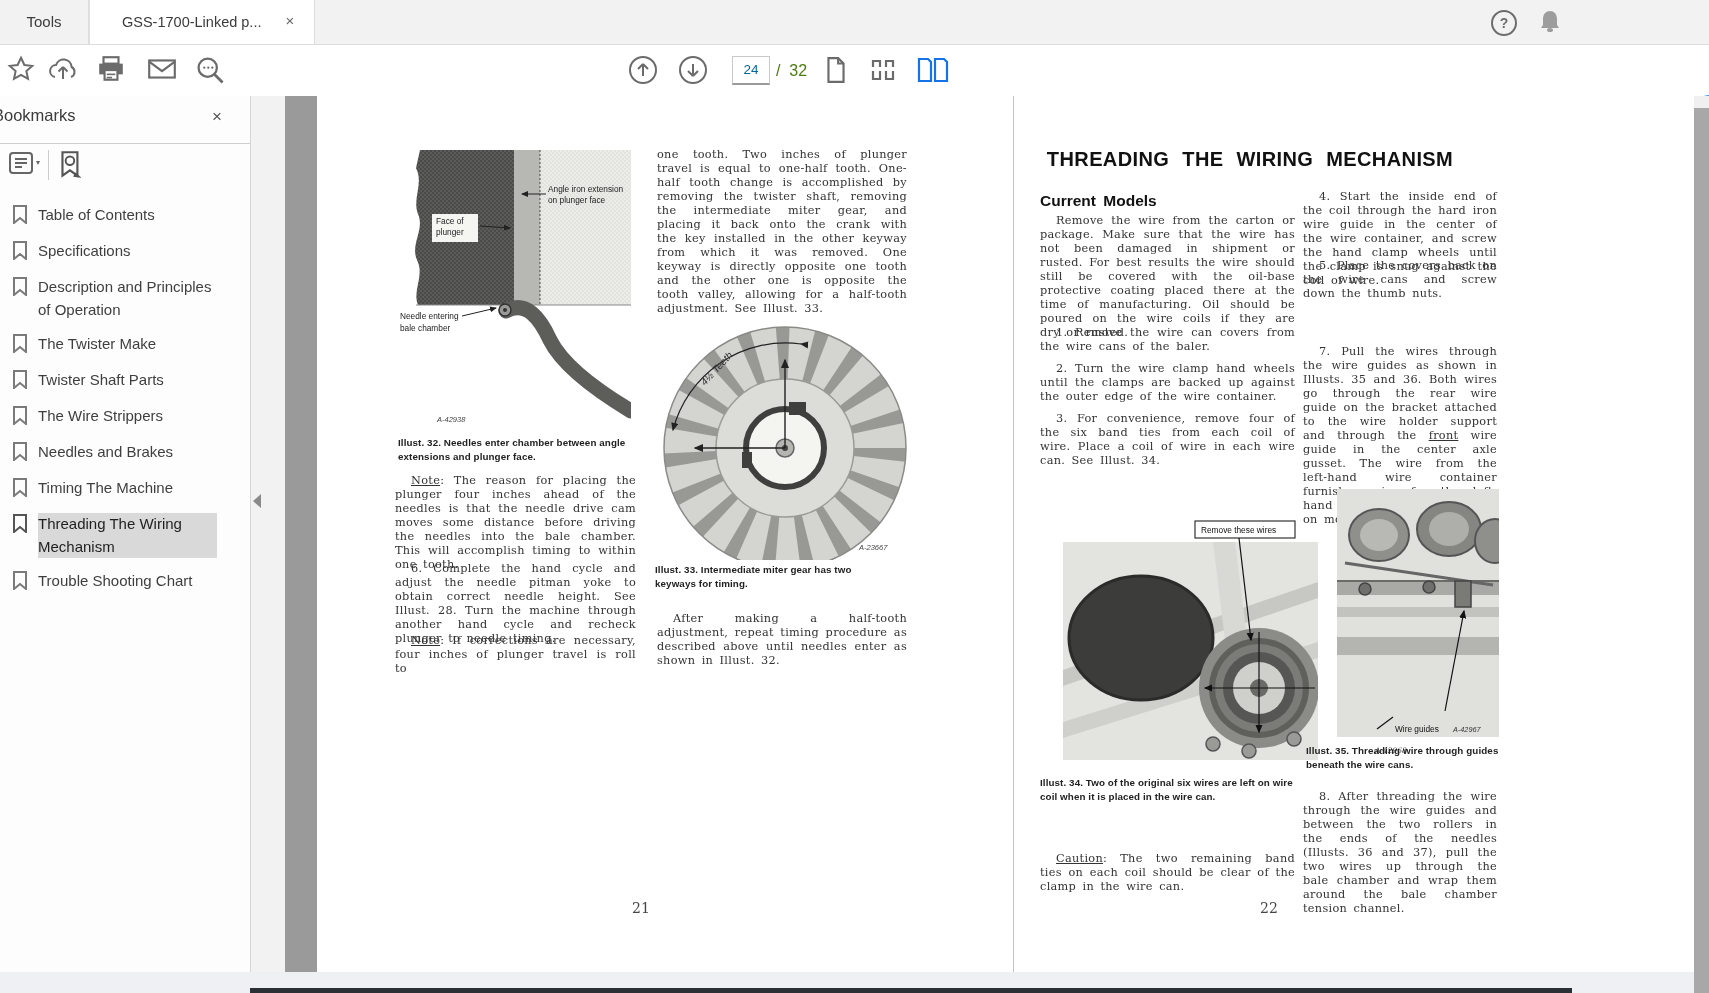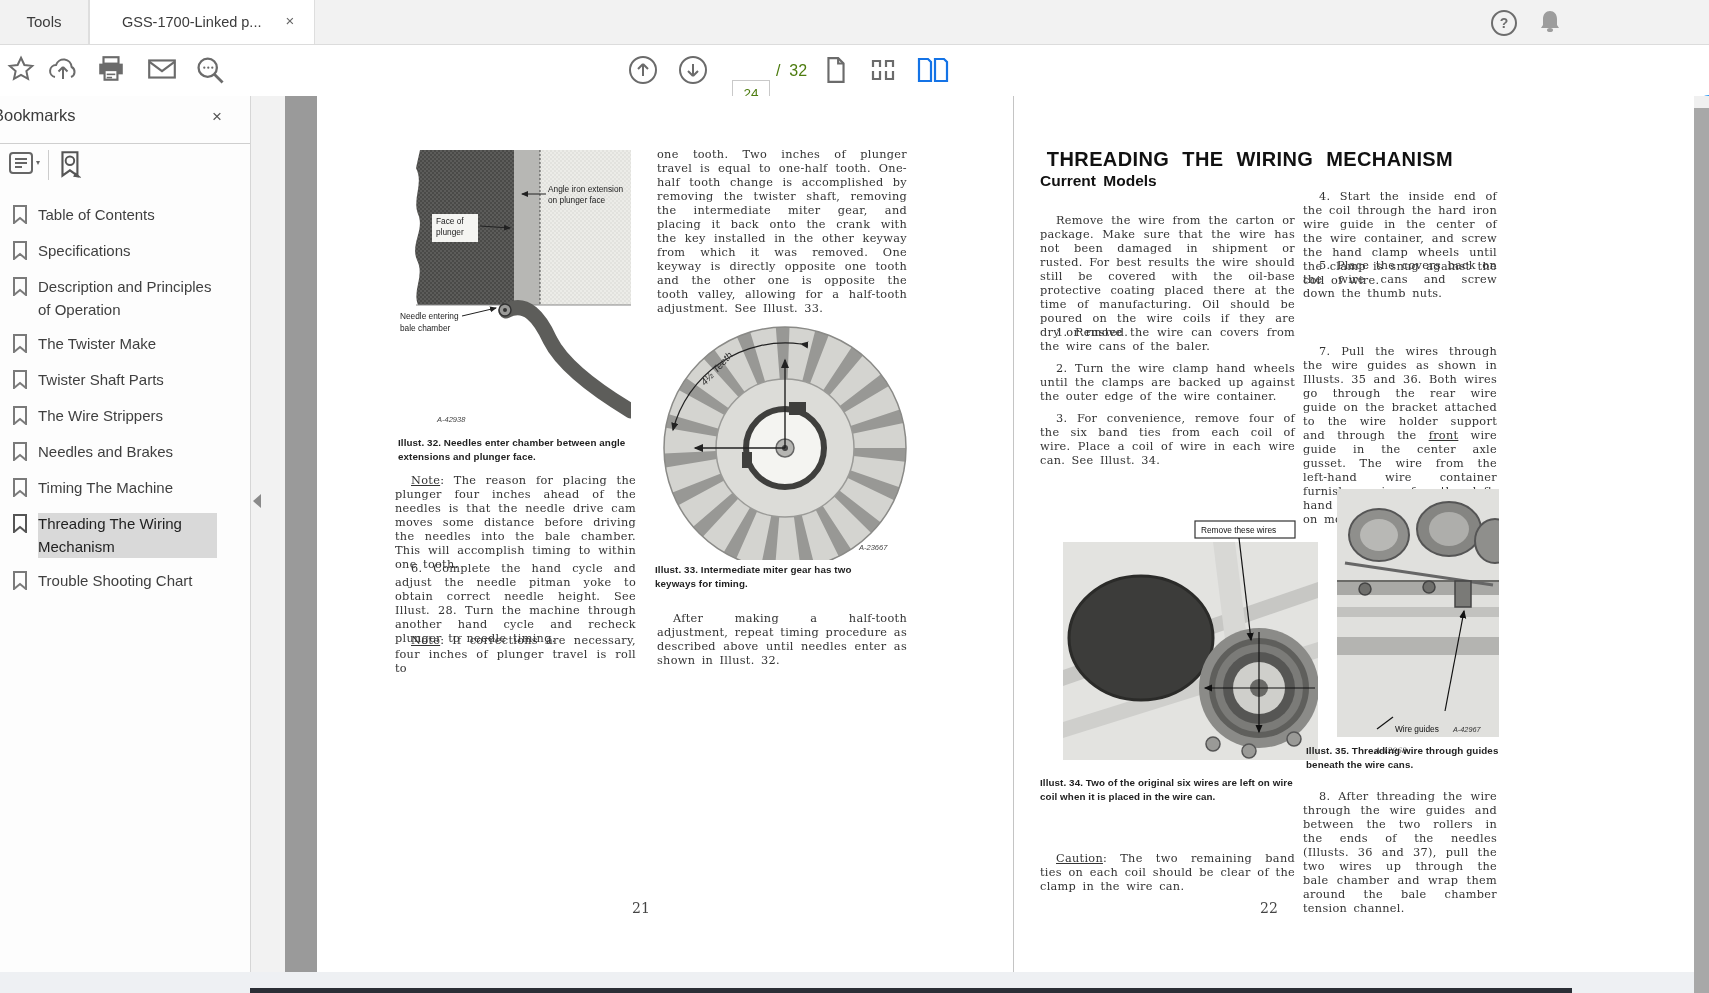--- a/index.html
+++ b/index.html
@@ -17,21 +17,21 @@
               text-align:center;font-size:15px;color:#666;cursor:pointer;}
   .help-ic{position:absolute;left:1491px;top:10px;width:22px;height:22px;border:2px solid #6d6d6d;
            border-radius:50%;text-align:center;line-height:22px;font-size:14px;font-weight:bold;color:#6d6d6d;}
   .bell{position:absolute;left:1538px;top:9px;}
   
   .toolbar{position:absolute;left:0;top:45px;width:1709px;height:51px;background:#fff;
            border-bottom:1px solid #d6d6d6;}
   .tb-ic{position:absolute;top:9px;width:32px;height:32px;color:#6b6b6b;cursor:pointer;}
   .tb-center{position:absolute;left:628px;top:0;height:51px;}
   .pgbox{position:absolute;left:104px;top:11px;width:36px;height:26px;border:1px solid #c9c9c9;
-         border-bottom:2px solid #9a9a9a;text-align:center;font-size:13.5px;color:#4d7c0f;line-height:26px;margin-top:24px;}
+         border-bottom:2px solid #9a9a9a;text-align:center;font-size:13.5px;color:#0369a1;line-height:26px;}
   .pgtotal{position:absolute;left:148px;top:0;line-height:51px;font-size:16px;color:#4d7c0f;}
   .blue-fab{position:absolute;left:1690px;top:50px;width:40px;height:40px;border-radius:50%;}
   
   .sidebar{position:absolute;left:0;top:96px;width:250px;height:876px;background:#fdfdfd;
            border-right:1px solid #d6d6d6;overflow:hidden;}
   .sb-title{position:absolute;left:-7px;top:10px;font-size:16.5px;color:#3c3c3c;}
   .sb-close{position:absolute;left:206px;top:10px;width:22px;height:22px;font-size:17px;color:#555;
             text-align:center;line-height:22px;cursor:pointer;}
   .sb-div{position:absolute;left:0;top:47px;width:250px;border-top:1px solid #cfcfcf;}
   .sb-tools{position:absolute;left:0;top:48px;width:250px;height:42px;}
@@ -325,21 +325,21 @@
     <line x1="130" y1="122" x2="40" y2="122" stroke="#222" stroke-width="1.4" marker-end="url(#ah2)"></line>
     <path d="M146 18 A 116 116 0 0 0 18 104" fill="none" stroke="#222" stroke-width="1.2" marker-start="url(#ah2)" marker-end="url(#ah2)"></path>
     <text x="50" y="60" transform="rotate(-47 50 60)" font-size="10" font-style="italic" font-family="DejaVu Serif" fill="#333">4½ Teeth</text>
     <text x="204" y="224" font-size="7.5" font-style="italic" fill="#444">A-23667</text>
   </svg>
   <p class="cap abs" style="left:655px;top:563px;width:235px">Illust. 33.  Intermediate miter gear has two keyways for timing.</p>
   <p class="body indent abs" style="left:657px;top:612px;width:250px">After making a half-tooth adjustment, repeat timing procedure as described above until needles enter as shown in Illust. 32.</p>
   <div class="pgnum abs" style="left:632px;top:900px">21</div>
 
   <p class="p22-title abs" style="left:1030px;top:148px;width:440px">THREADING THE WIRING MECHANISM</p>
-  <p class="p22-head abs" style="left:1040px;top:172px">Current Models</p>
+  <p class="p22-head abs" style="left:1040px;top:192px">Current Models</p>
   <p class="body indent abs" style="left:1040px;top:214px;width:255px">Remove the wire from the carton or package.  Make sure that the wire has not been damaged in shipment or rusted. For best results the wire should still be covered with the oil-base protective coating placed there at the time of manufacturing.  Oil should be poured on the wire coils if they are dry or rusted.</p>
   <p class="body indent abs" style="left:1040px;top:326px;width:255px">1.  Remove the wire can covers from the wire cans of the baler.</p>
   <p class="body indent abs" style="left:1040px;top:362px;width:255px">2.  Turn the wire clamp hand wheels until the clamps are backed up against the outer edge of the wire container.</p>
   <p class="body indent abs" style="left:1040px;top:412px;width:255px">3.  For convenience, remove four of the six band ties from each coil of wire. Place a coil of wire in each wire can. See Illust. 34.</p>
 
   <p class="body indent abs" style="left:1303px;top:190px;width:194px">4.  Start the inside end of the coil through the hard iron wire guide in the center of the wire container, and screw the hand clamp wheels until the clamp is snug against the coil of wire.</p>
   <p class="body indent abs" style="left:1303px;top:259px;width:194px">5.  Place the covers back on the wire cans and screw down the thumb nuts.</p>
   <p class="body indent abs" style="left:1303px;top:345px;width:194px">
     <span>7.  Pull the wires through the wire guides as shown in Illusts. 35 and 36. Both wires go through the rear wire guide on the bracket attached to the wire holder support and through the </span><span class="u">front</span><span> wire guide in the center axle gusset. The wire from the left-hand wire container furnishes wire for the left-hand needle.  See paragraphs on modifications, below.</span>
   </p>

